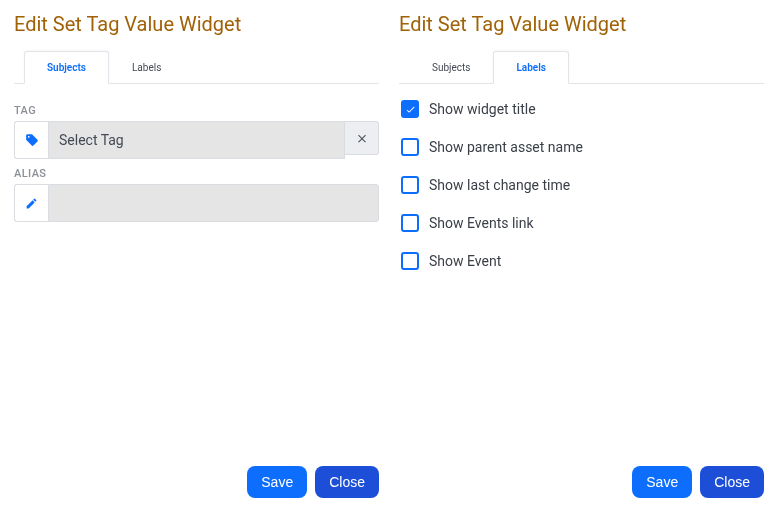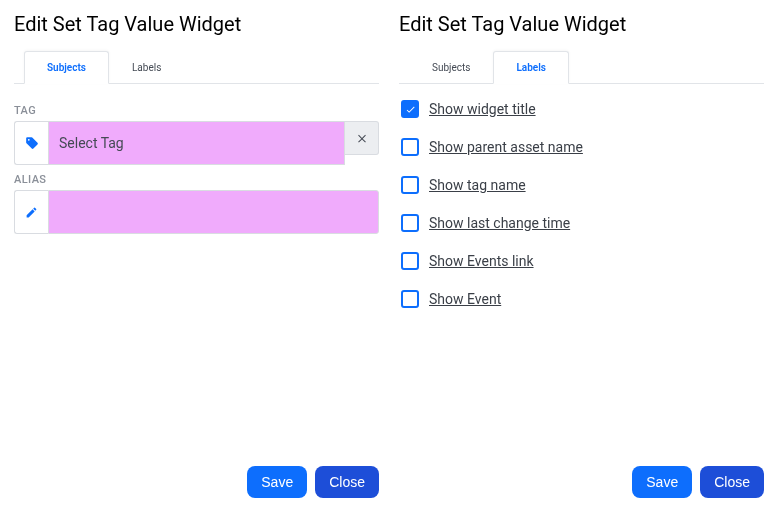--- a/index.html
+++ b/index.html
@@ -17,21 +17,21 @@
     height: 100%;
   }
   .panel {
     flex: 1;
     display: flex;
     flex-direction: column;
     position: relative;
   }
   .panel-title {
     font-size: 20px;
-    color: #000000;
+    color: #a16207;
     font-weight: 400;
     margin-bottom: 14px;
     padding-top: 4px;
   }
   .tabs-row {
     border-bottom: 1px solid #e1e4e8;
     display: flex;
     padding-left: 10px;
     margin-bottom: 12px;
   }
@@ -75,23 +75,23 @@
     border: 1px solid #d9dce1;
     border-right: none;
     background: #fff;
     display: flex;
     align-items: center;
     justify-content: center;
     border-radius: 3px 0 0 3px;
   }
   .ig-field {
     flex: 1;
-    height: 44px;
+    height: 38px;
     border: 1px solid #d9dce1;
-    background: #f0abfc;
+    background: #e5e5e5;
     display: flex;
     align-items: center;
     padding: 0 10px;
     font-size: 14px;
     color: #444a54;
   }
   .ig-field input {
     border: none;
     outline: none;
     width: 100%;
@@ -136,21 +136,20 @@
     background: #fff;
   }
   .chk.checked {
     background: #0d6efd;
   }
   .chk svg { display: none; }
   .chk.checked svg { display: block; }
   .chk-label {
     font-size: 14px;
     color: #3a3f47;
-    text-decoration: underline;
   }
   .footer {
     display: flex;
     justify-content: flex-end;
     gap: 8px;
     padding-top: 12px;
   }
   .btn {
     border: none;
     padding: 8px 14px;
@@ -233,24 +232,20 @@
               </svg>
             </div>
             <span class="chk-label">Show widget title</span>
           </div>
           <div class="check-row">
             <div class="chk"></div>
             <span class="chk-label">Show parent asset name</span>
           </div>
           <div class="check-row">
             <div class="chk"></div>
-            <span class="chk-label">Show tag name</span>
-          </div>
-          <div class="check-row">
-            <div class="chk"></div>
             <span class="chk-label">Show last change time</span>
           </div>
           <div class="check-row">
             <div class="chk"></div>
             <span class="chk-label">Show Events link</span>
           </div>
           <div class="check-row">
             <div class="chk"></div>
             <span class="chk-label">Show Event</span>
           </div>

